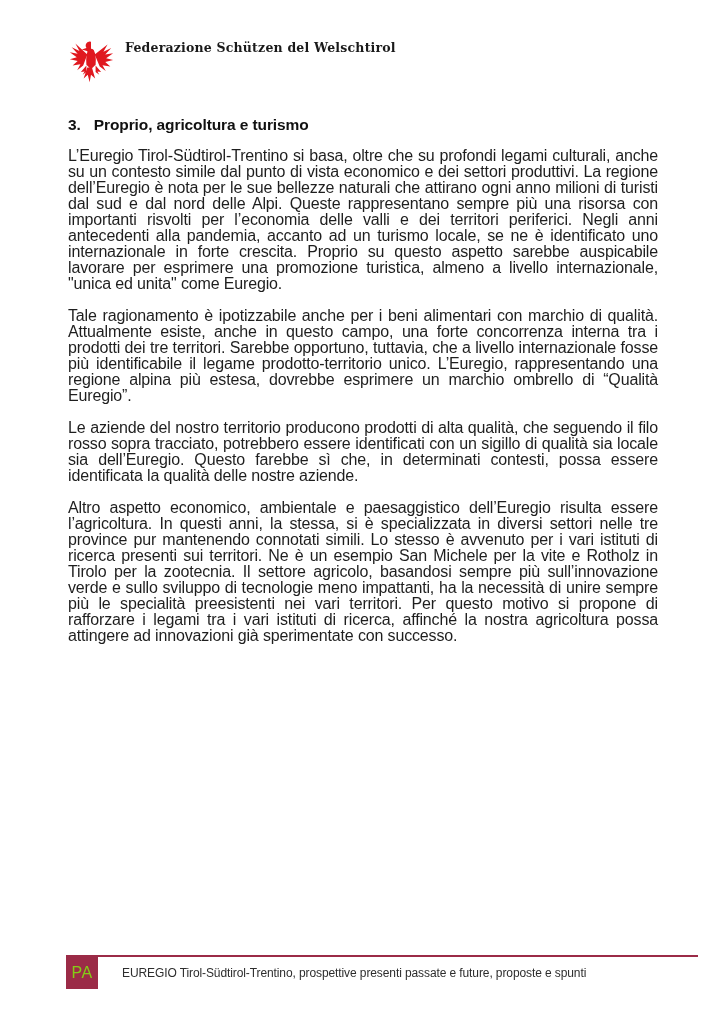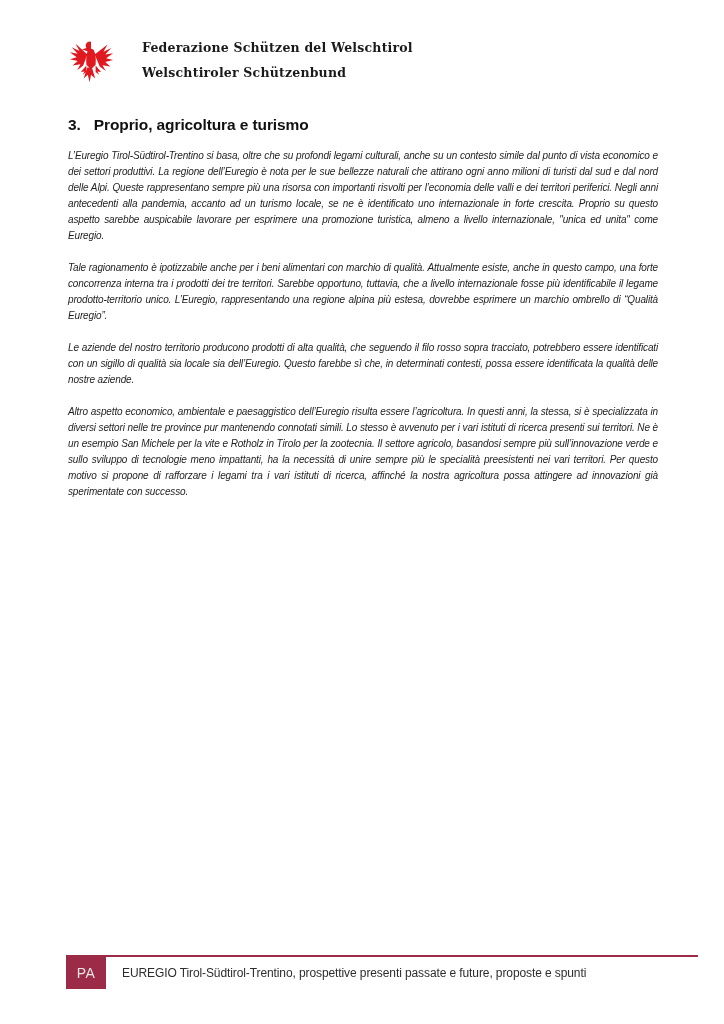--- a/index.html
+++ b/index.html
@@ -16,21 +16,21 @@
     overflow: hidden;
   }
 
   
   .letterhead {
     position: absolute;
     top: 36px;
     left: 68px;
     display: flex;
     align-items: flex-start;
-    gap: 28px;
+    gap: 11px;
   }
   .logo-wrap { width: 46px; height: 50px; flex: 0 0 auto; }
   .org-names {
     padding-top: 4px;
     font-family: "DejaVu Serif", serif;
     font-weight: bold;
     font-size: 12.5px;
     color: #1a1a1a;
     letter-spacing: 0.2px;
   }
@@ -47,48 +47,47 @@
   .section-heading {
     display: flex;
     font-weight: bold;
     font-size: 15.5px;
     color: #111;
     margin-bottom: 14px;
     letter-spacing: -0.1px;
   }
   .section-number { margin-right: 13px; }
   .body-paragraph {
-    font-size: 10px;
+    font-size: 16px;
     line-height: 16px;
     letter-spacing: -0.15px;
     text-align: justify;
     margin-bottom: 16px;
     color: #1e1e1e;
-    font-style: italic;
   }
 
   
   .page-footer { position: absolute; left: 0; top: 955px; width: 724px; }
   .footer-divider {
     position: absolute;
     left: 66px;
     top: 0;
     width: 632px;
     height: 2px;
     background: #9b2b47;
   }
   .footer-badge {
     position: absolute;
     left: 66px;
     top: 2px;
-    width: 40px;
+    width: 32px;
     height: 32px;
     background: #9b2b47;
-    color: #e5e5e5;
-    font-size: 14px;
+    color: #84cc16;
+    font-size: 16px;
     display: flex;
     align-items: center;
     justify-content: center;
     letter-spacing: 0.5px;
   }
   .footer-title {
     position: absolute;
     left: 122px;
     top: 2px;
     height: 32px;
@@ -121,21 +120,20 @@
           <path d="M42,66 l-8,24 9,-8 4,16 3,-16 9,8 -7,-24 z"></path>
 
           <path d="M40,62 l-12,14 8,-1 -4,7 8,-6 z"></path>
 
           <path d="M60,62 l12,14 -8,-1 4,7 -8,-6 z"></path>
         </g>
       </svg>
     </span>
     <div class="org-names">
       <div class="org-line1">Federazione Schützen del Welschtirol</div>
-      <div class="org-line2">Welschtiroler Schützenbund</div>
     </div>
   </div>
 
   <div class="content">
     <div class="section-heading">
       <span class="section-number">3.</span>
       <span class="section-title">Proprio, agricoltura e turismo</span>
     </div>
     <p class="body-paragraph">L’Euregio Tirol-Südtirol-Trentino si basa, oltre che su profondi legami culturali, anche su un contesto simile dal punto di vista economico e dei settori produttivi. La regione dell’Euregio è nota per le sue bellezze naturali che attirano ogni anno milioni di turisti dal sud e dal nord delle Alpi. Queste rappresentano sempre più una risorsa con importanti risvolti per l’economia delle valli e dei territori periferici. Negli anni antecedenti alla pandemia, accanto ad un turismo locale, se ne è identificato uno internazionale in forte crescita. Proprio su questo aspetto sarebbe auspicabile lavorare per esprimere una promozione turistica, almeno a livello internazionale, "unica ed unita" come Euregio.</p>
     <p class="body-paragraph">Tale ragionamento è ipotizzabile anche per i beni alimentari con marchio di qualità. Attualmente esiste, anche in questo campo, una forte concorrenza interna tra i prodotti dei tre territori. Sarebbe opportuno, tuttavia, che a livello internazionale fosse più identificabile il legame prodotto-territorio unico. L’Euregio, rappresentando una regione alpina più estesa, dovrebbe esprimere un marchio ombrello di “Qualità Euregio”.</p>

